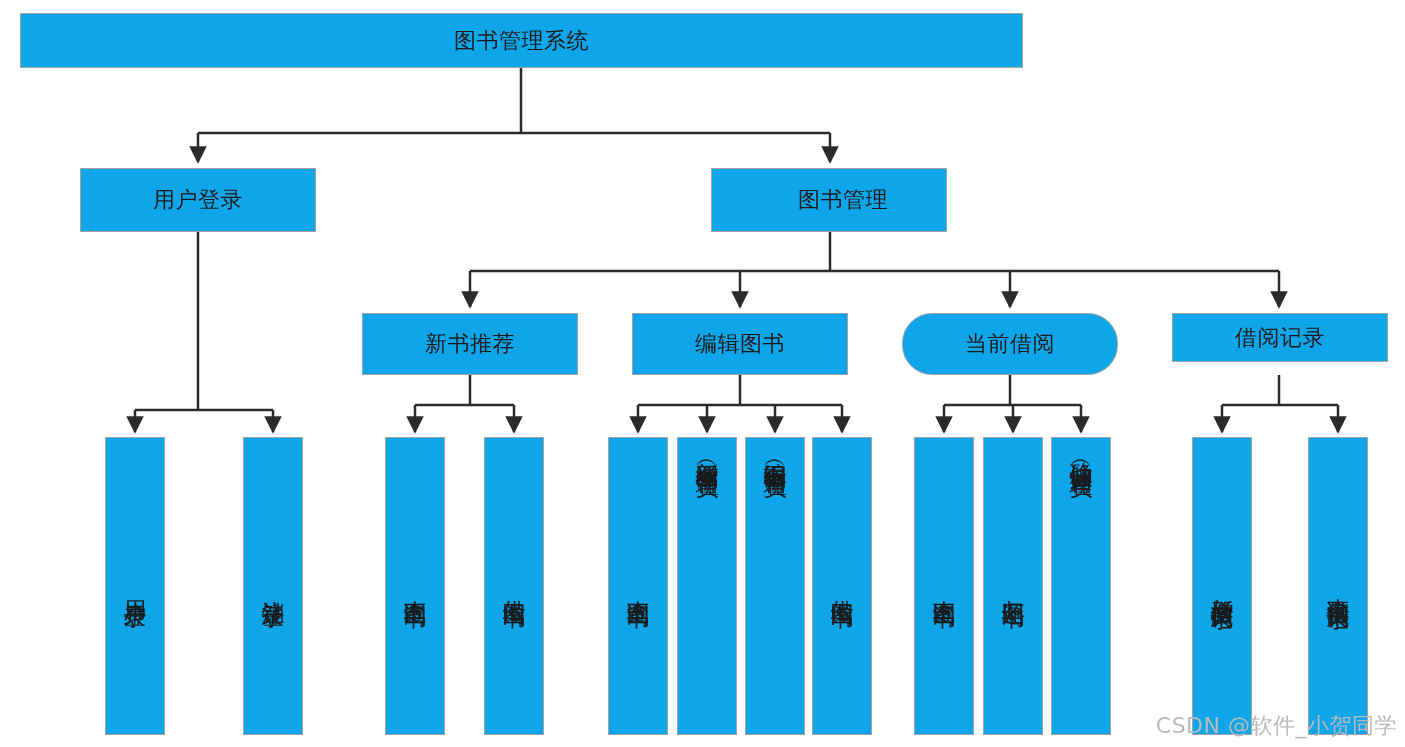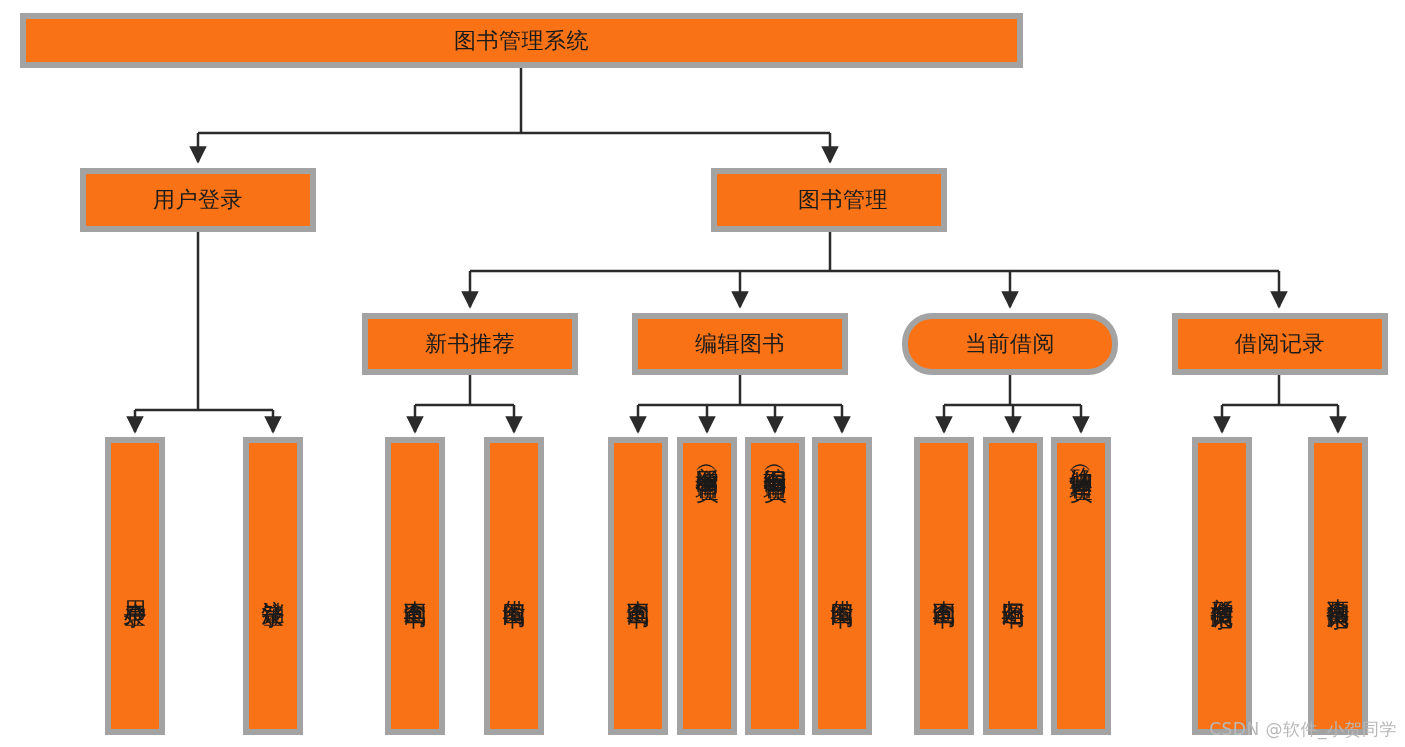--- a/index.html
+++ b/index.html
@@ -21,22 +21,22 @@
   #diagram-svg {
     position: absolute;
     left: 0;
     top: 0;
     width: 1405px;
     height: 747px;
   }
   .node {
     position: absolute;
     box-sizing: border-box;
-    background: #f97316;
-    border: 6px solid #a3a3a3;
+    background: #0ea5e9;
+    border: 1px solid #a3a3a3;
     display: flex;
     align-items: center;
     justify-content: center;
     color: #1a1a1a;
   }
   .node .label {
     display: block;
     text-align: center;
     line-height: 1.18;
   }
@@ -60,21 +60,21 @@
     white-space: nowrap;
   }
   .node-leaf.leaf-centered {
     align-items: center;
     padding-top: 0;
   }
   #watermark {
     position: absolute;
     right: 8px;
     bottom: 6px;
-    font-size: 17px;
+    font-size: 22px;
     color: #b9b9b9;
     letter-spacing: 0.5px;
     white-space: nowrap;
     pointer-events: none;
   }
 </style>
 </head>
 <body>
 
 <div id="diagram-root">
@@ -146,21 +146,21 @@
   </div>
 
   <div class="node node-l3" style="left:632px; top:313px; width:216px; height:62px;">
     <span class="label">编辑图书</span>
   </div>
 
   <div class="node node-l3" style="left:902px; top:313px; width:216px; height:62px;border-radius:30px;">
     <span class="label">当前借阅</span>
   </div>
 
-  <div class="node node-l3" style="left:1172px; top:313px; width:216px; height:62px;">
+  <div class="node node-l3" style="left:1172px; top:313px; width:216px; height:49px;">
     <span class="label">借阅记录</span>
   </div>
 
   <div class="node node-leaf leaf-centered" style="left:105px; top:437px; width:60px; height:298px;">
     <span class="label">用户登录</span>
   </div>
 
   <div class="node node-leaf leaf-centered" style="left:243px; top:437px; width:60px; height:298px;">
     <span class="label">注销登录</span>
   </div>

